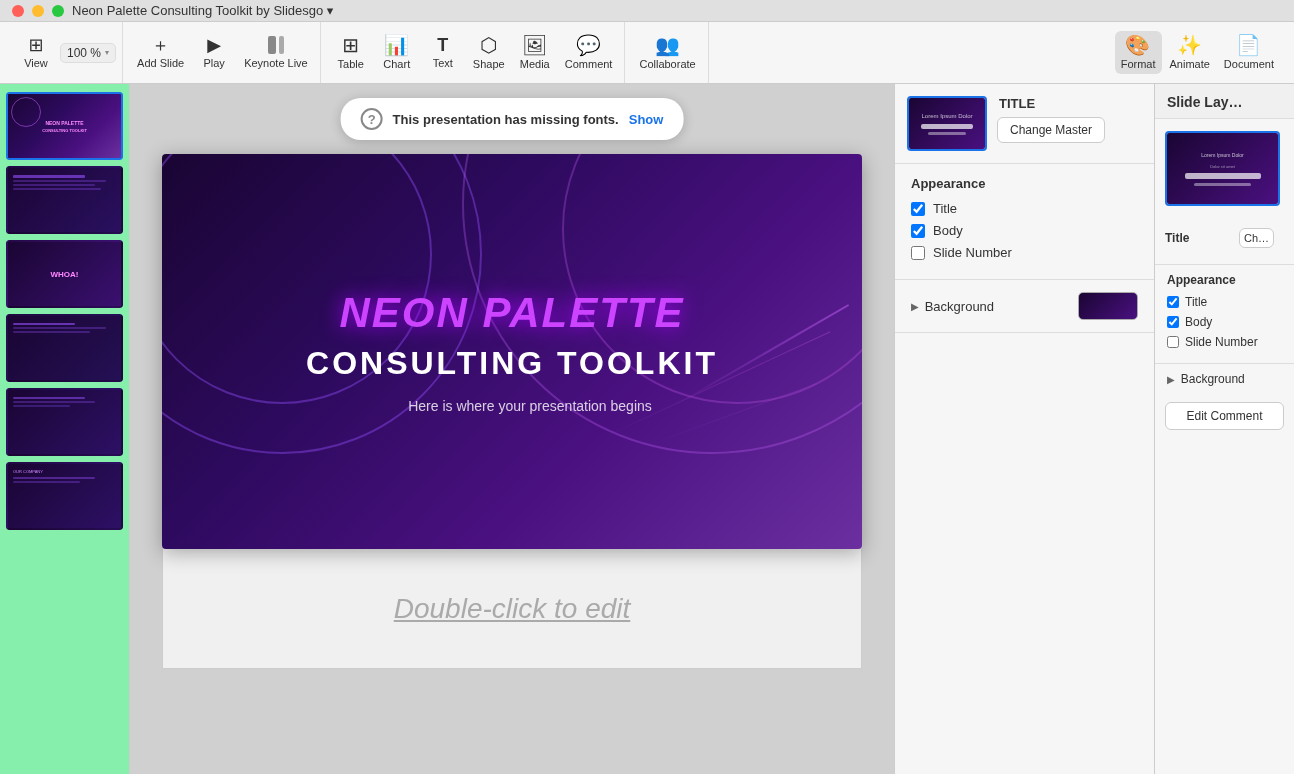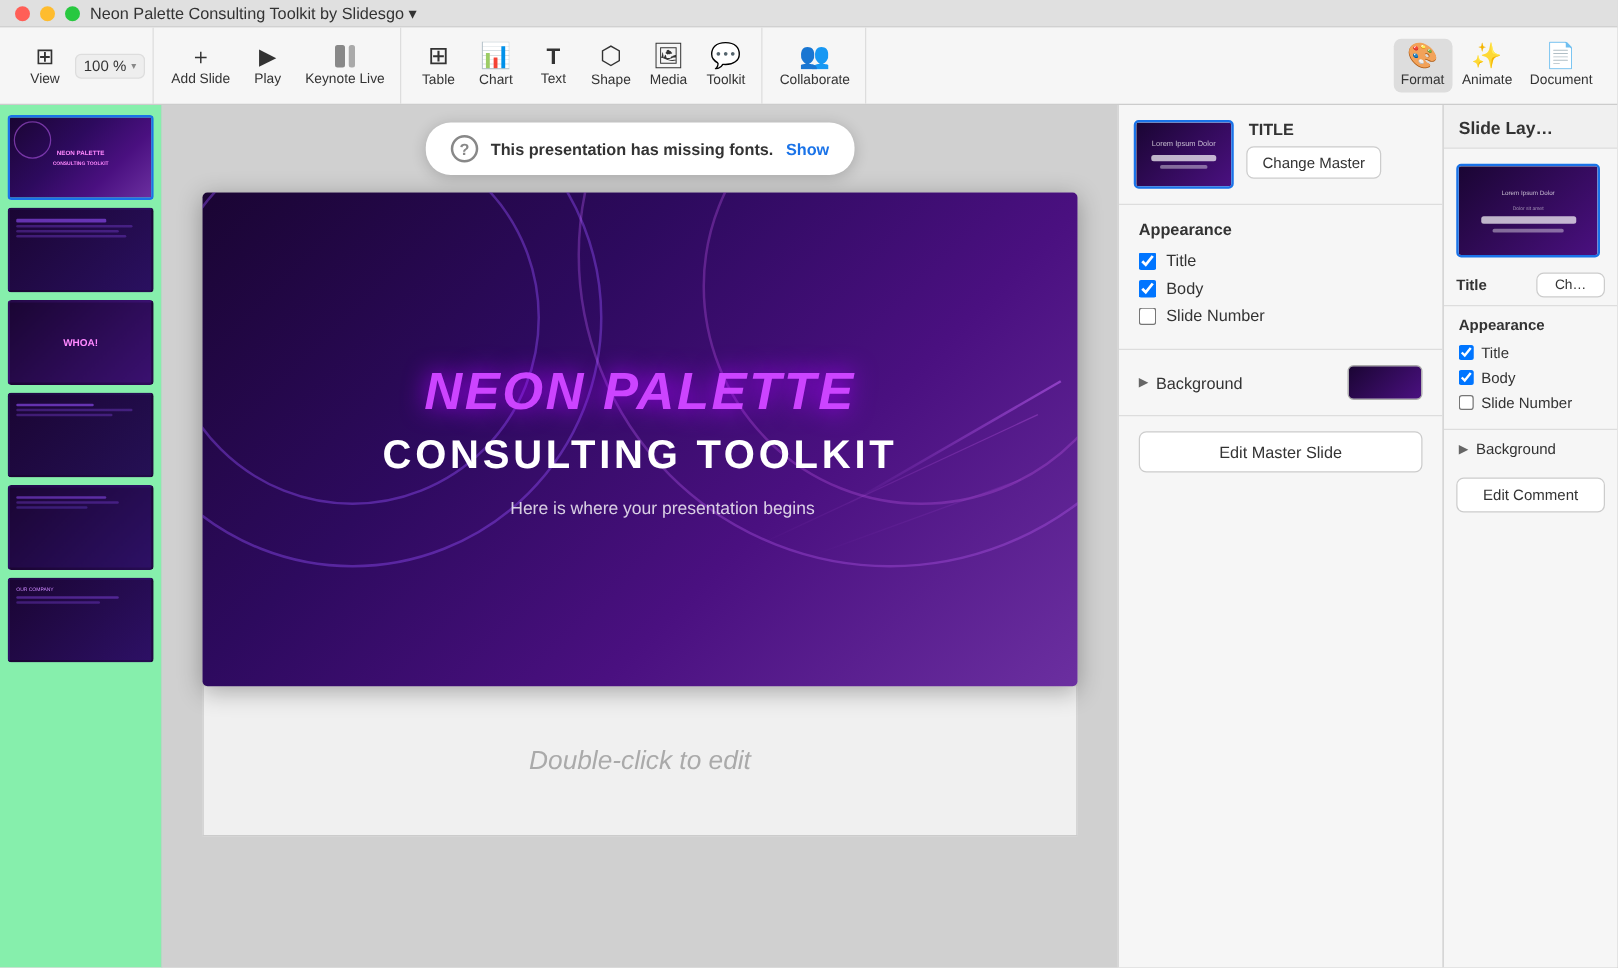--- a/index.html
+++ b/index.html
@@ -213,23 +213,24 @@
       width: 700px;
       height: 120px;
       background: #f0f0f0;
       border: 1px solid #ccc;
       border-top: none;
       display: flex;
       align-items: center;
       justify-content: center;
     }
     .sub-slide-text {
-      font-size: 21px;
+      font-size: 28px;
       color: #aaa;
       font-style: italic;
+      text-decoration: underline;
     }
 
     
     .slide-layout-panel {
       width: 260px;
       background: #f6f6f6;
       border-left: 1px solid #ccc;
       display: flex;
       flex-direction: column;
       overflow-y: auto;
@@ -551,21 +552,21 @@
     <div class="toolbar-btn">
       <div class="icon">⬡</div>
       <span class="label">Shape</span>
     </div>
     <div class="toolbar-btn">
       <div class="icon">🖼</div>
       <span class="label">Media</span>
     </div>
     <div class="toolbar-btn">
       <div class="icon">💬</div>
-      <span class="label">Toolkit</span>
+      <span class="label">Comment</span>
     </div>
   </div>
 
   <div class="toolbar-group">
     <div class="toolbar-btn">
       <div class="icon">👥</div>
       <span class="label">Collaborate</span>
     </div>
   </div>
 
@@ -729,38 +730,37 @@
     <div class="background-section">
       <div class="background-row">
         <div class="background-label">
           <span class="expand-arrow">▶</span>
           <span>Background</span>
         </div>
         <div class="bg-swatch"></div>
       </div>
     </div>
 
-    <button class="edit-master-btn">Edit Master Slide</button>
   </div>
 
   <div class="format-panel">
     <div class="format-panel-header">Slide Lay…</div>
 
     <div class="format-layout-thumb">
       <div class="format-layout-bg">
         <div style="font-size:5px;color:rgba(255,255,255,0.7);margin-bottom:2px;">Lorem Ipsum Dolor</div>
         <div style="font-size:4px;color:rgba(255,255,255,0.5);">Dolor sit amet</div>
         <div class="format-layout-line"></div>
         <div class="format-layout-line2"></div>
       </div>
     </div>
 
     <div style="padding: 0 10px 6px; display:flex; justify-content:space-between; align-items:center;">
       <span style="font-size:12px;font-weight:600;color:#333;">Title</span>
-      <button class="format-change-btn" style="width:auto; margin:0; padding:3px 14px;text-align:right;">Ch…</button>
+      <button class="format-change-btn" style="width:auto; margin:10px; padding:3px 4px;text-align:right;">Ch…</button>
     </div>
 
     <div class="format-appearance-section">
       <div class="format-section-title">Appearance</div>
       <div class="format-checkbox-row">
         <input type="checkbox" id="fmt-cb-title" checked="" style="">
         <label class="format-checkbox-label" for="fmt-cb-title">Title</label>
       </div>
       <div class="format-checkbox-row">
         <input type="checkbox" id="fmt-cb-body" checked="" style="">

